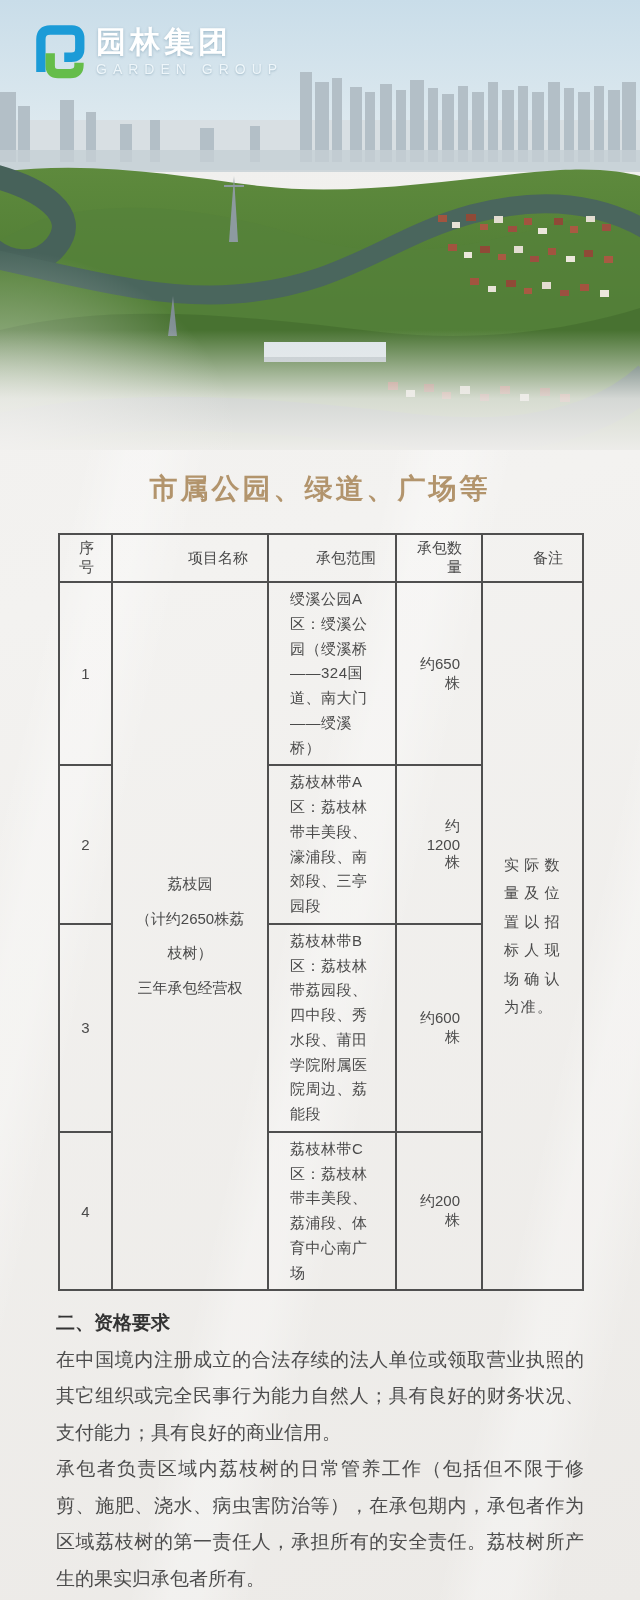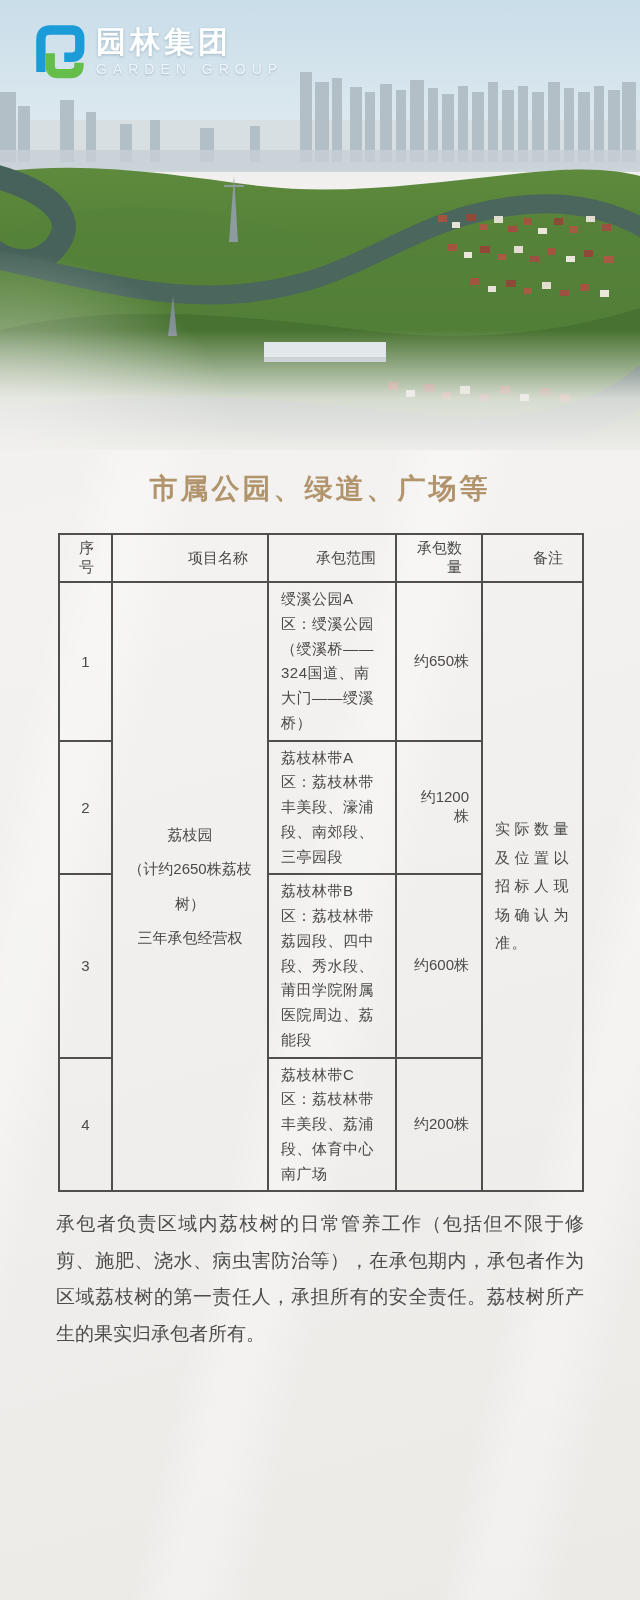--- a/index.html
+++ b/index.html
@@ -46,21 +46,21 @@
     margin:20px 56px 0 56px; font-size:19px; line-height:1.95;
     text-align:justify; text-indent:2.6em; color:#4c4c4c;
   }
 
   
   table.notice {
     margin:16px 0 0 58px; border-collapse:collapse; table-layout:fixed;
     width:524px; font-size:15px; color:#4a4a4a;
   }
   table.notice th, table.notice td {
-    border:2px solid #4f4f4f; padding:4px 12px; vertical-align:middle;
+    border:2px solid #4f4f4f; padding:4px 21px; vertical-align:middle;
   }
   table.notice th { font-weight:400; text-align:right; padding:4px 19px; }
   td.c-no  { text-align:center; }
   td.c-proj{ text-align:center; white-space:pre-line; line-height:2.3; }
   td.c-scope{ text-align:left; line-height:1.65; letter-spacing:.5px; }
   td.c-qty { text-align:right; }
   td.c-remark{ text-align:justify; line-height:1.9; letter-spacing:1.5px; }
 
   
   .sections { margin:14px 56px 0 56px; font-size:19px; line-height:1.92; }
@@ -253,19 +253,21 @@
       </tr>
       <tr>
         <td class="c-no">4</td>
         <td class="c-scope">荔枝林带C区：荔枝林带丰美段、荔浦段、体育中心南广场</td>
         <td class="c-qty">约200株</td>
       </tr>
     </tbody>
       </table>
 
     <div class="sections">
+      <div class="sec-h">二、资格要求</div>
+      <div class="sec-b">在中国境内注册成立的合法存续的法人单位或领取营业执照的其它组织或完全民事行为能力自然人；具有良好的财务状况、支付能力；具有良好的商业信用。</div>
 
       <div class="sec-b">承包者负责区域内荔枝树的日常管养工作（包括但不限于修剪、施肥、浇水、病虫害防治等），在承包期内，承包者作为区域荔枝树的第一责任人，承担所有的安全责任。荔枝树所产生的果实归承包者所有。</div>
 
     </div>
 
   </div>
 </div>
 
 </body></html>

